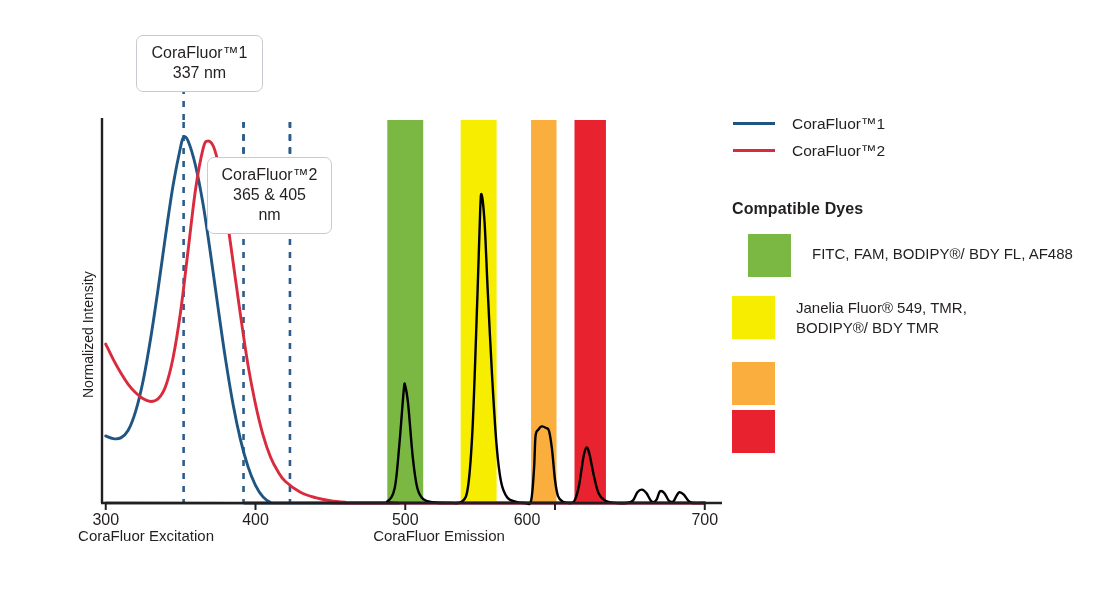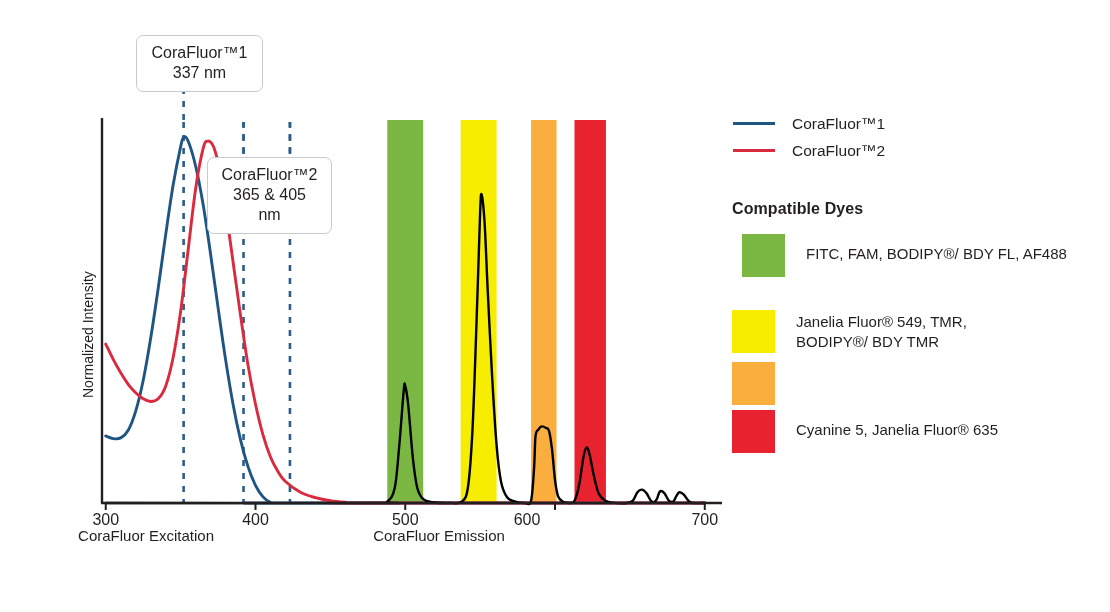--- a/index.html
+++ b/index.html
@@ -113,31 +113,30 @@
       </div>
       <div class="legend-row">
         <div class="legend-swatch-line" style="border-top-color: rgb(217, 42, 62);"></div>
         <div class="legend-text">CoraFluor™2</div>
       </div>
     </div>
 
   <div class="abs dyes-title" style="left:732px;top:200px;">Compatible Dyes</div>
 
   <div class="abs" id="dyes" style="left:732px;top:234px;width:370px;">
-      <div class="dye-row" style="position: absolute; left: 10px; top: 0px;">
+      <div class="dye-row" style="position: absolute; left: 16px; top: 0px;">
         <div class="dye-swatch" style="background: rgb(122, 184, 67);"></div>
         <div class="dye-text">FITC, FAM, BODIPY®/ BDY FL, AF488</div>
       </div>
-      <div class="dye-row two" style="position: absolute; left: 0px; top: 76px;">
+      <div class="dye-row two" style="position: absolute; left: 0px; top: 62px;">
         <div class="dye-swatch" style="background: rgb(247, 237, 0);"></div>
         <div class="dye-text">Janelia Fluor® 549, TMR,
 BODIPY®/ BDY TMR</div>
       </div>
       <div class="dye-row" style="position: absolute; left: 0px; top: 128px;">
         <div class="dye-swatch" style="background: rgb(249, 174, 61);"></div>
       </div>
       <div class="dye-row" style="position: absolute; left: 0px; top: 176px;">
         <div class="dye-swatch" style="background: rgb(232, 34, 46);"></div>
-        <div class="dye-text">Cyanine 5, Janelia Fluor® 635</div>
       </div>
     </div>
 
 </div>
 
 </body></html>

